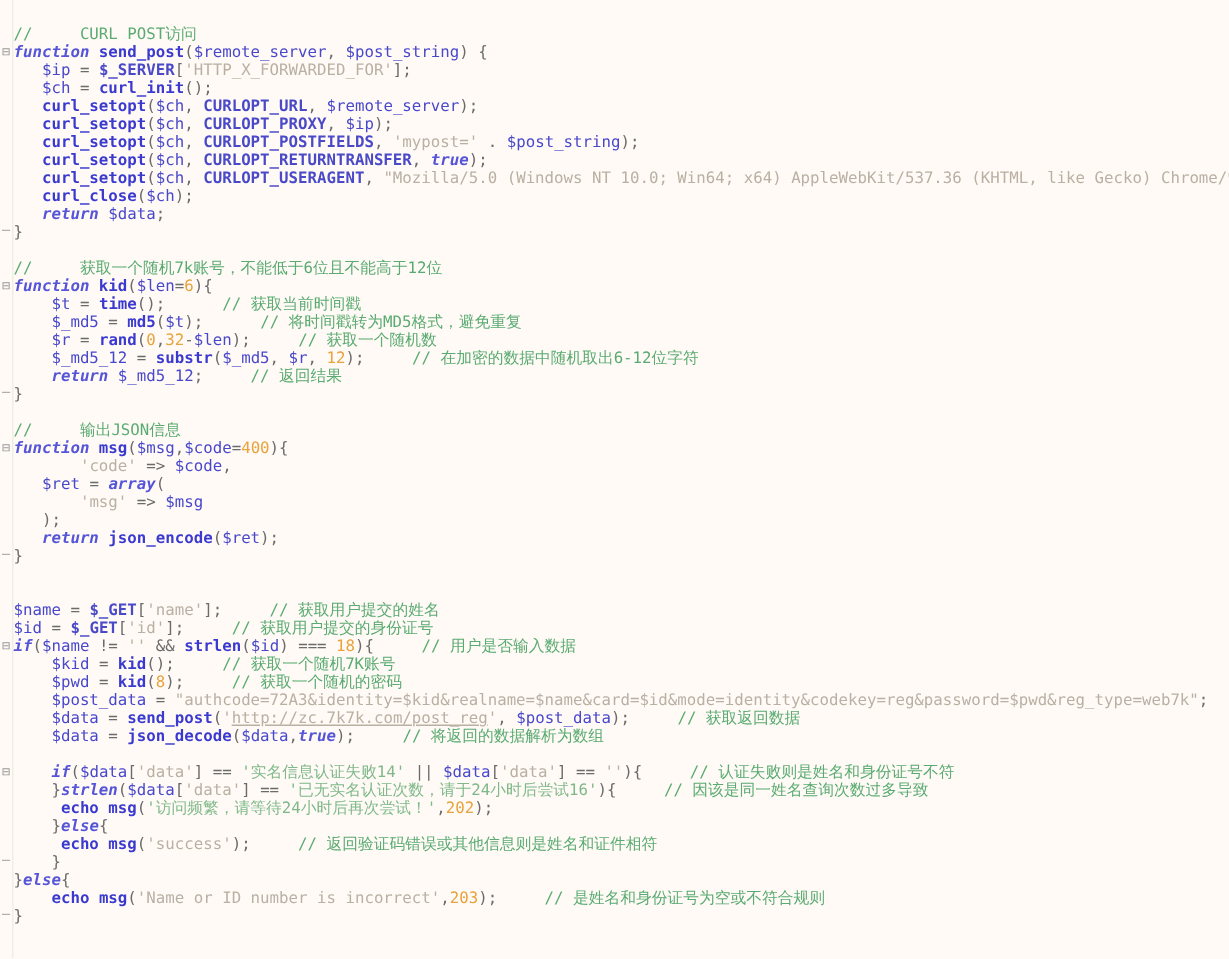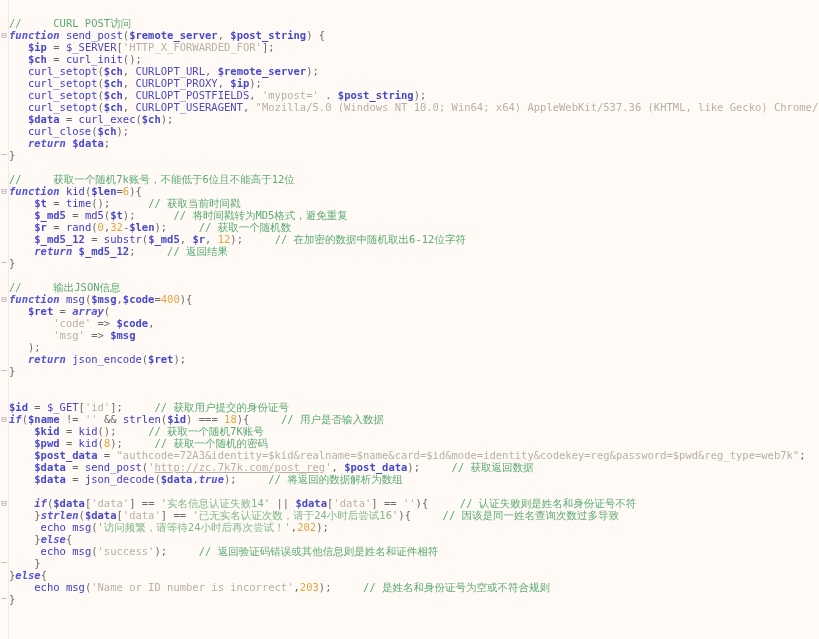--- a/index.html
+++ b/index.html
@@ -63,68 +63,69 @@
     top: 0px;
     width: 8px;
     height: 12px;
     line-height: 10px;
     font-size: 9px;
     color: #9a9a9a;
     text-align: center;
   }
   
   .kw   { color: #5555d8; font-weight: bold; font-style: italic; }
-  .fn   { color: #3a3ad0; font-weight: normal; }
-  .var  { color: #4848cc; font-weight: bold; }
-  .cst  { color: #4a4ac8; font-weight: normal; }
+  .fn   { color: #3a3ad0; font-weight: bold; }
+  .var  { color: #4848cc; font-weight: normal; }
+  .cst  { color: #4a4ac8; font-weight: bold; }
   .str  { color: #b9b0a4; }
   .strz { color: #7fb98a; }
   .num  { color: #e8a33d; }
   .cmtz { color: #5aab72; }
   .op   { color: #6b6b6b; }
   .lnk  { color: #b9b0a4; text-decoration: underline; }
 </style>
 </head>
 <body>
 
 <div id="editor">
   <div class="gutter"></div>
   <div class="code-area">
       <div class="line"><span><span class="cmtz">//     CURL POST访问</span></span></div>
       <div class="line"><span class="fold">⊟</span><span><span class="kw">function</span> <span class="fn">send_post</span><span class="op">(</span><span class="var">$remote_server</span><span class="op">,</span> <span class="var">$post_string</span><span class="op">)</span> <span class="op">{</span></span></div>
       <div class="line"><span>   <span class="var">$ip</span> <span class="op">=</span> <span class="cst">$_SERVER</span><span class="op">[</span><span class="str">'HTTP_X_FORWARDED_FOR'</span><span class="op">];</span></span></div>
       <div class="line"><span>   <span class="var">$ch</span> <span class="op">=</span> <span class="fn">curl_init</span><span class="op">();</span></span></div>
       <div class="line"><span>   <span class="fn">curl_setopt</span><span class="op">(</span><span class="var">$ch</span><span class="op">,</span> <span class="cst">CURLOPT_URL</span><span class="op">,</span> <span class="var">$remote_server</span><span class="op">);</span></span></div>
       <div class="line"><span>   <span class="fn">curl_setopt</span><span class="op">(</span><span class="var">$ch</span><span class="op">,</span> <span class="cst">CURLOPT_PROXY</span><span class="op">,</span> <span class="var">$ip</span><span class="op">);</span></span></div>
       <div class="line"><span>   <span class="fn">curl_setopt</span><span class="op">(</span><span class="var">$ch</span><span class="op">,</span> <span class="cst">CURLOPT_POSTFIELDS</span><span class="op">,</span> <span class="str">'mypost='</span> <span class="op">.</span> <span class="var">$post_string</span><span class="op">);</span></span></div>
+      <div class="line"><span>   <span class="fn">curl_setopt</span><span class="op">(</span><span class="var">$ch</span><span class="op">,</span> <span class="cst">CURLOPT_RETURNTRANSFER</span><span class="op">,</span> <span class="kw">true</span><span class="op">);</span></span></div>
       <div class="line"><span>   <span class="fn">curl_setopt</span><span class="op">(</span><span class="var">$ch</span><span class="op">,</span> <span class="cst">CURLOPT_USERAGENT</span><span class="op">,</span> <span class="str">"Mozilla/5.0 (Windows NT 10.0; Win64; x64) AppleWebKit/537.36 (KHTML, like Gecko) Chrome/98.0.4758.80 Sa</span></span></div>
-      <div class="line"><span>   <span class="var">$data</span> <span class="op">=</span> <span class="fn">curl_exec</span><span class="op">(</span><span class="var">$ch</span><span class="op">);</span></span></div>
       <div class="line"><span>   <span class="fn">curl_close</span><span class="op">(</span><span class="var">$ch</span><span class="op">);</span></span></div>
       <div class="line"><span>   <span class="kw">return</span> <span class="var">$data</span><span class="op">;</span></span></div>
       <div class="line"><span class="fold-end">—</span><span><span class="op">}</span></span></div>
       <div class="line"><span></span></div>
       <div class="line"><span><span class="cmtz">//     获取一个随机7k账号，不能低于6位且不能高于12位</span></span></div>
       <div class="line"><span class="fold">⊟</span><span><span class="kw">function</span> <span class="fn">kid</span><span class="op">(</span><span class="var">$len</span><span class="op">=</span><span class="num">6</span><span class="op">){</span></span></div>
       <div class="line"><span>    <span class="var">$t</span> <span class="op">=</span> <span class="fn">time</span><span class="op">();</span>      <span class="cmtz">// 获取当前时间戳</span></span></div>
       <div class="line"><span>    <span class="var">$_md5</span> <span class="op">=</span> <span class="fn">md5</span><span class="op">(</span><span class="var">$t</span><span class="op">);</span>      <span class="cmtz">// 将时间戳转为MD5格式，避免重复</span></span></div>
       <div class="line"><span>    <span class="var">$r</span> <span class="op">=</span> <span class="fn">rand</span><span class="op">(</span><span class="num">0</span><span class="op">,</span><span class="num">32</span><span class="op">-</span><span class="var">$len</span><span class="op">);</span>     <span class="cmtz">// 获取一个随机数</span></span></div>
       <div class="line"><span>    <span class="var">$_md5_12</span> <span class="op">=</span> <span class="fn">substr</span><span class="op">(</span><span class="var">$_md5</span><span class="op">,</span> <span class="var">$r</span><span class="op">,</span> <span class="num">12</span><span class="op">);</span>     <span class="cmtz">// 在加密的数据中随机取出6-12位字符</span></span></div>
       <div class="line"><span>    <span class="kw">return</span> <span class="var">$_md5_12</span><span class="op">;</span>     <span class="cmtz">// 返回结果</span></span></div>
       <div class="line"><span class="fold-end">—</span><span><span class="op">}</span></span></div>
       <div class="line"><span></span></div>
       <div class="line"><span><span class="cmtz">//     输出JSON信息</span></span></div>
       <div class="line"><span class="fold">⊟</span><span><span class="kw">function</span> <span class="fn">msg</span><span class="op">(</span><span class="var">$msg</span><span class="op">,</span><span class="var">$code</span><span class="op">=</span><span class="num">400</span><span class="op">){</span></span></div>
+      <div class="line"><span>       <span class="str">'code'</span> <span class="op">=&gt;</span> <span class="var">$code</span><span class="op">,</span></span></div>
       <div class="line"><span>   <span class="var">$ret</span> <span class="op">=</span> <span class="kw">array</span><span class="op">(</span></span></div>
-      <div class="line"><span>       <span class="str">'code'</span> <span class="op">=&gt;</span> <span class="var">$code</span><span class="op">,</span></span></div>
       <div class="line"><span>       <span class="str">'msg'</span> <span class="op">=&gt;</span> <span class="var">$msg</span></span></div>
       <div class="line"><span>   <span class="op">);</span></span></div>
       <div class="line"><span>   <span class="kw">return</span> <span class="fn">json_encode</span><span class="op">(</span><span class="var">$ret</span><span class="op">);</span></span></div>
       <div class="line"><span class="fold-end">—</span><span><span class="op">}</span></span></div>
       <div class="line"><span></span></div>
       <div class="line"><span></span></div>
+      <div class="line"><span><span class="var">$name</span> <span class="op">=</span> <span class="cst">$_GET</span><span class="op">[</span><span class="str">'name'</span><span class="op">];</span>     <span class="cmtz">// 获取用户提交的姓名</span></span></div>
       <div class="line"><span><span class="var">$id</span> <span class="op">=</span> <span class="cst">$_GET</span><span class="op">[</span><span class="str">'id'</span><span class="op">];</span>     <span class="cmtz">// 获取用户提交的身份证号</span></span></div>
       <div class="line"><span class="fold">⊟</span><span><span class="kw">if</span><span class="op">(</span><span class="var">$name</span> <span class="op">!=</span> <span class="str">''</span> <span class="op">&amp;&amp;</span> <span class="fn">strlen</span><span class="op">(</span><span class="var">$id</span><span class="op">)</span> <span class="op">===</span> <span class="num">18</span><span class="op">){</span>     <span class="cmtz">// 用户是否输入数据</span></span></div>
       <div class="line"><span>    <span class="var">$kid</span> <span class="op">=</span> <span class="fn">kid</span><span class="op">();</span>     <span class="cmtz">// 获取一个随机7K账号</span></span></div>
       <div class="line"><span>    <span class="var">$pwd</span> <span class="op">=</span> <span class="fn">kid</span><span class="op">(</span><span class="num">8</span><span class="op">);</span>     <span class="cmtz">// 获取一个随机的密码</span></span></div>
       <div class="line"><span>    <span class="var">$post_data</span> <span class="op">=</span> <span class="str">"authcode=72A3&amp;identity=$kid&amp;realname=$name&amp;card=$id&amp;mode=identity&amp;codekey=reg&amp;password=$pwd&amp;reg_type=web7k"</span><span class="op">;</span>     </span></div>
       <div class="line"><span>    <span class="var">$data</span> <span class="op">=</span> <span class="fn">send_post</span><span class="op">(</span><span class="str">'<span class="lnk">http://zc.7k7k.com/post_reg</span>'</span><span class="op">,</span> <span class="var">$post_data</span><span class="op">);</span>     <span class="cmtz">// 获取返回数据</span></span></div>
       <div class="line"><span>    <span class="var">$data</span> <span class="op">=</span> <span class="fn">json_decode</span><span class="op">(</span><span class="var">$data</span><span class="op">,</span><span class="kw">true</span><span class="op">);</span>     <span class="cmtz">// 将返回的数据解析为数组</span></span></div>
       <div class="line"><span></span></div>
       <div class="line"><span class="fold">⊟</span><span>    <span class="kw">if</span><span class="op">(</span><span class="var">$data</span><span class="op">[</span><span class="str">'data'</span><span class="op">]</span> <span class="op">==</span> <span class="strz">'实名信息认证失败14'</span> <span class="op">||</span> <span class="var">$data</span><span class="op">[</span><span class="str">'data'</span><span class="op">]</span> <span class="op">==</span> <span class="str">''</span><span class="op">){</span>     <span class="cmtz">// 认证失败则是姓名和身份证号不符</span></span></div>
       <div class="line"><span>    <span class="op">}</span><span class="kw">strlen</span><span class="op">(</span><span class="var">$data</span><span class="op">[</span><span class="str">'data'</span><span class="op">]</span> <span class="op">==</span> <span class="strz">'已无实名认证次数，请于24小时后尝试16'</span><span class="op">){</span>     <span class="cmtz">// 因该是同一姓名查询次数过多导致</span></span></div>

